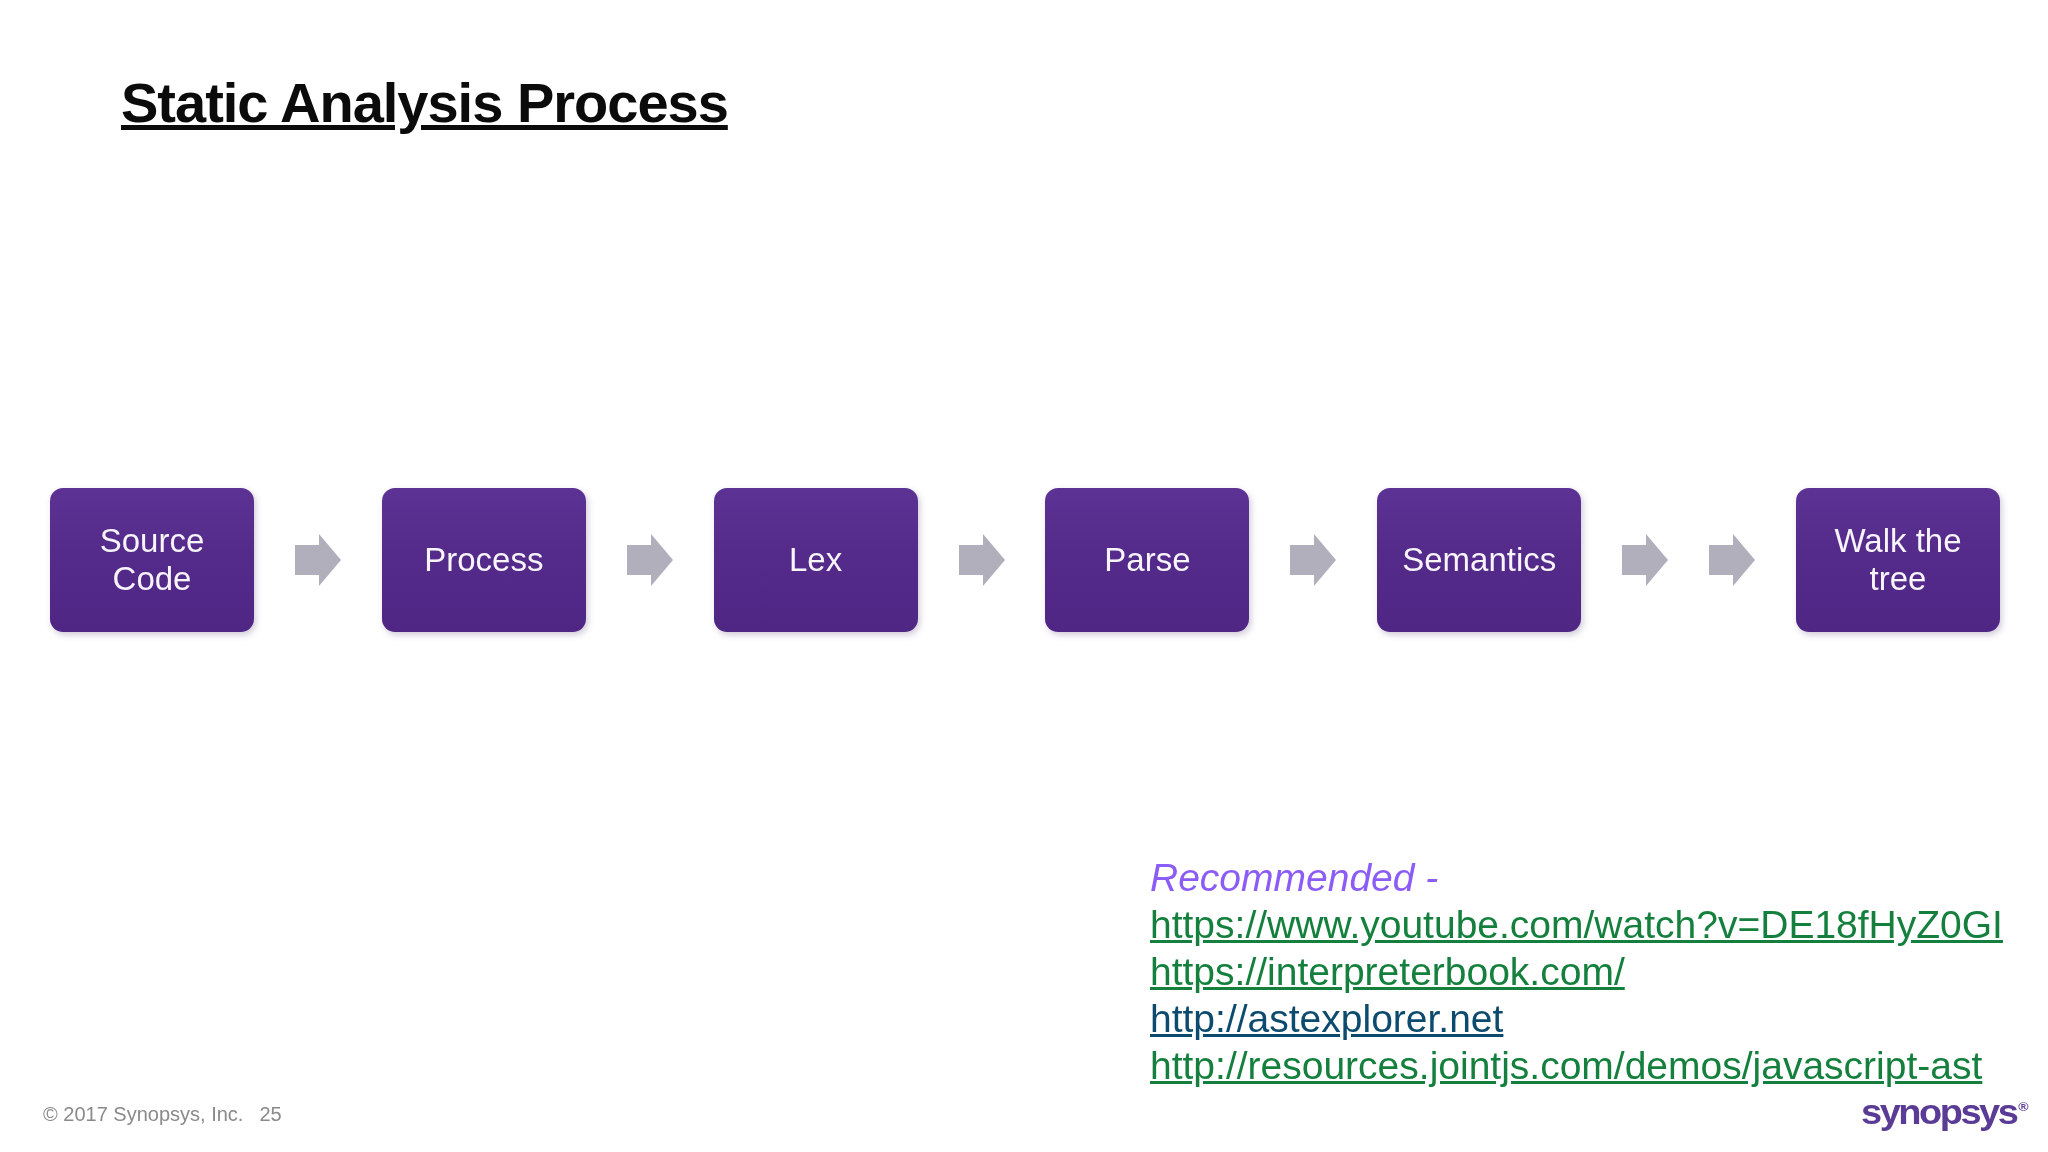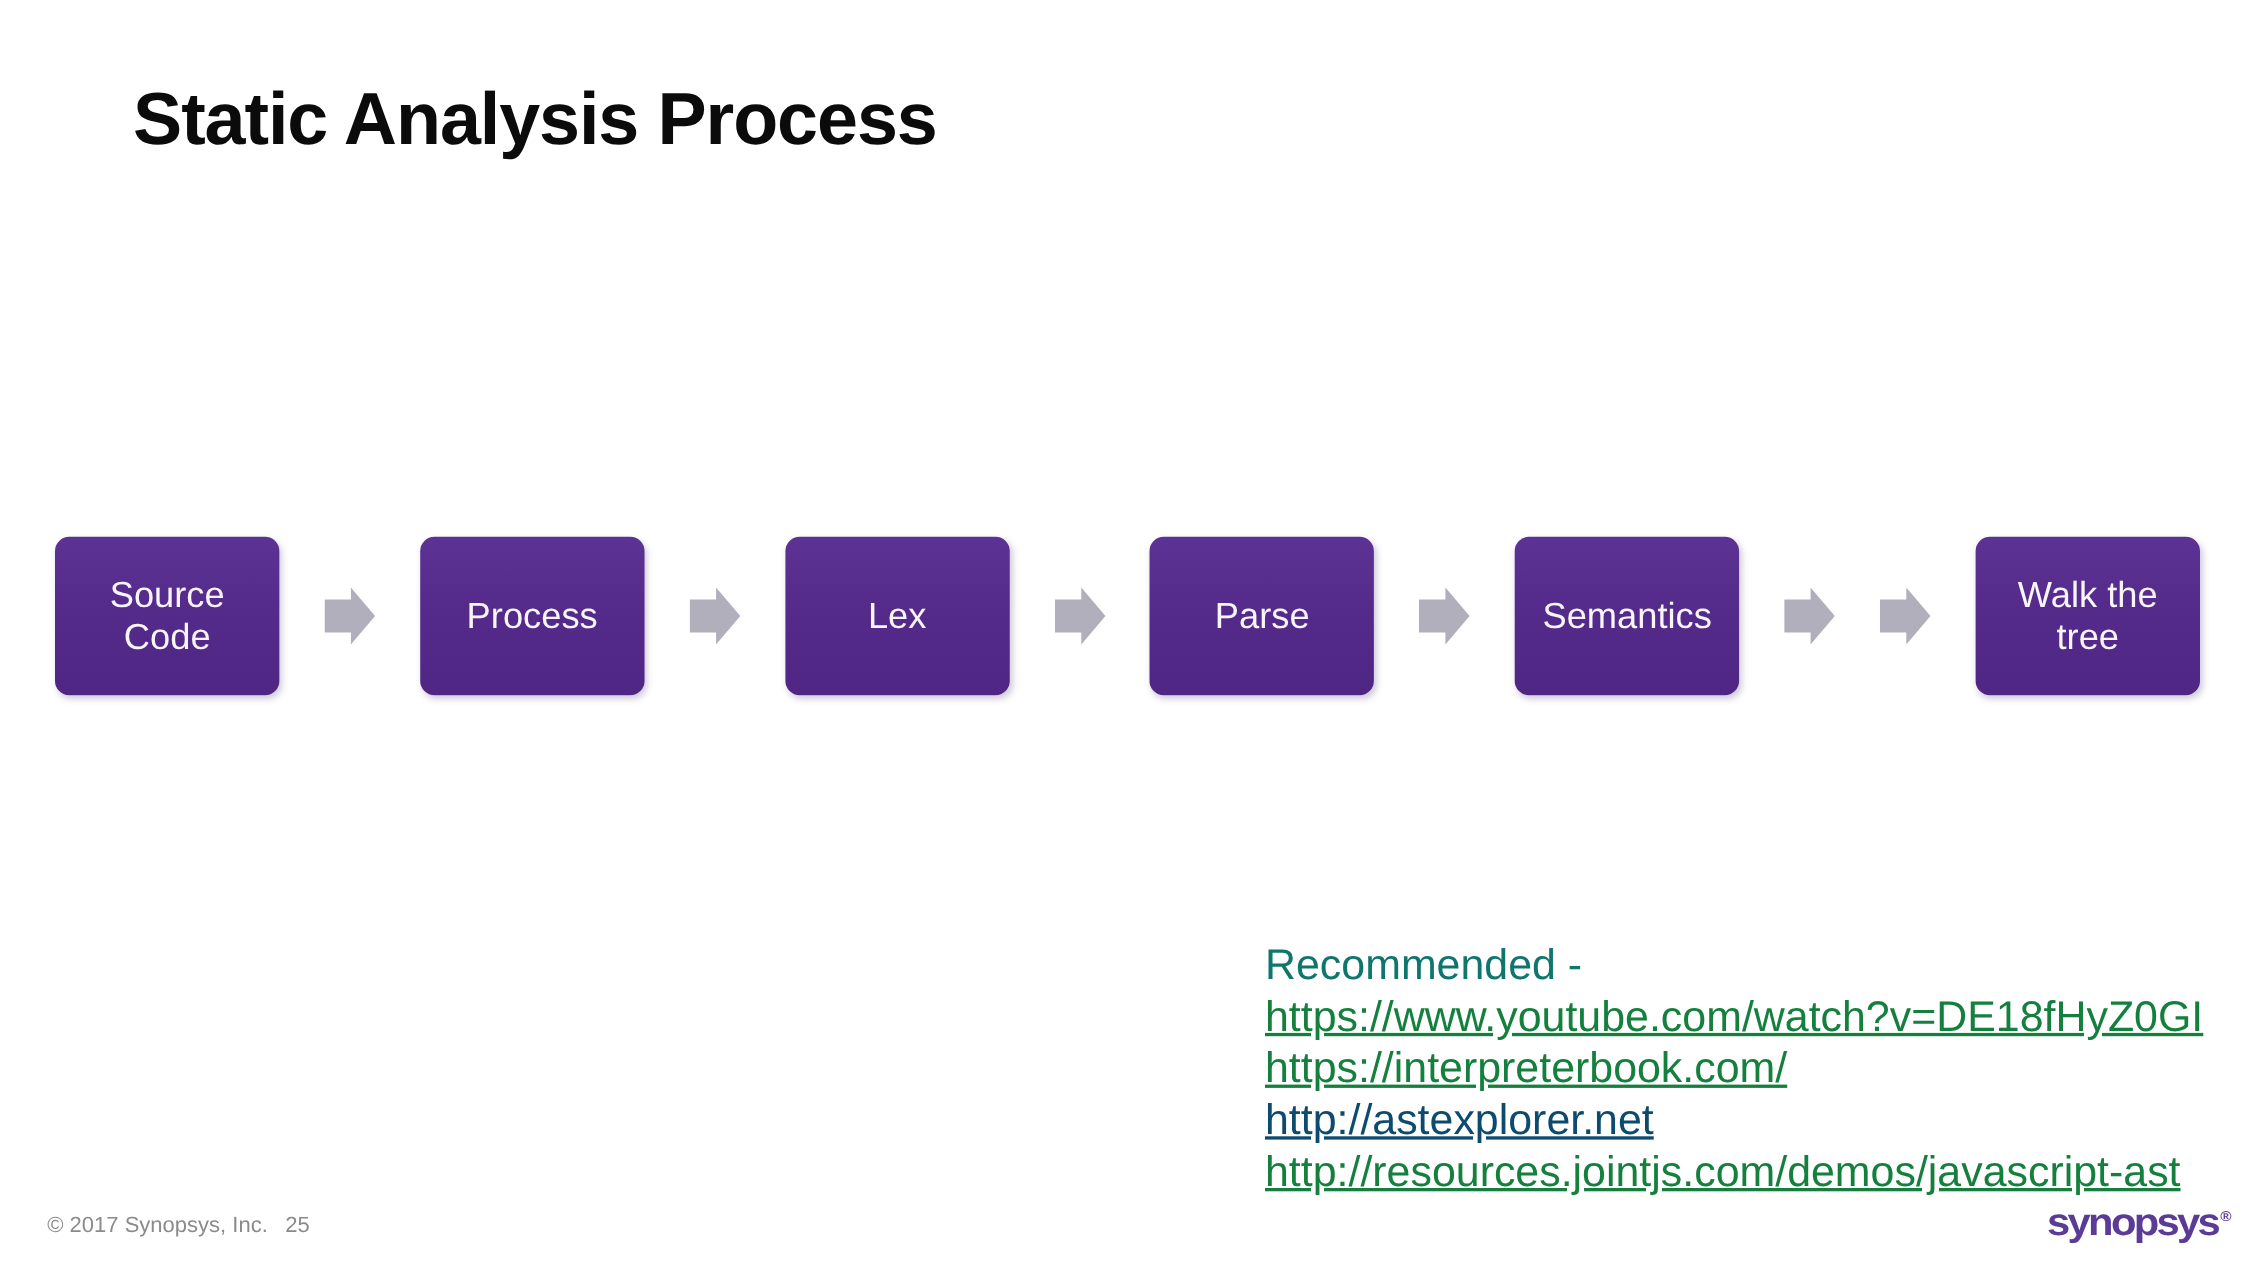--- a/index.html
+++ b/index.html
@@ -10,25 +10,26 @@
     background: #ffffff;
     overflow: hidden;
     font-family: "Liberation Sans", "DejaVu Sans", sans-serif;
   }
 
   
   .title {
     position: absolute;
     left: 121px;
     top: 70px;
-    font-size: 67px;
+    font-size: 56px;
     font-weight: bold;
     letter-spacing: -1px;
     color: #0b0b0b;
     white-space: nowrap;
+    text-decoration: underline;
   }
 
   
   .flow {
     position: absolute;
     left: 50px;
     top: 488px;
     width: 1950px;
     height: 144px;
     display: flex;
@@ -59,21 +60,21 @@
 
   
   .links {
     position: absolute;
     left: 1150px;
     top: 854px;
     font-size: 39px;
     line-height: 47px;
     white-space: nowrap;
   }
-  .links .heading { color: #0f766e; }
+  .links .heading { color: #8b5cf6; font-style: italic; }
   .links a { display: block; text-decoration: underline; }
   .links a.normal  { color: #15803d; }
   .links a.visited { color: #0c4a6e; }
 
   
   .footer {
     position: absolute;
     left: 43px;
     top: 1103px;
     font-size: 20px;

